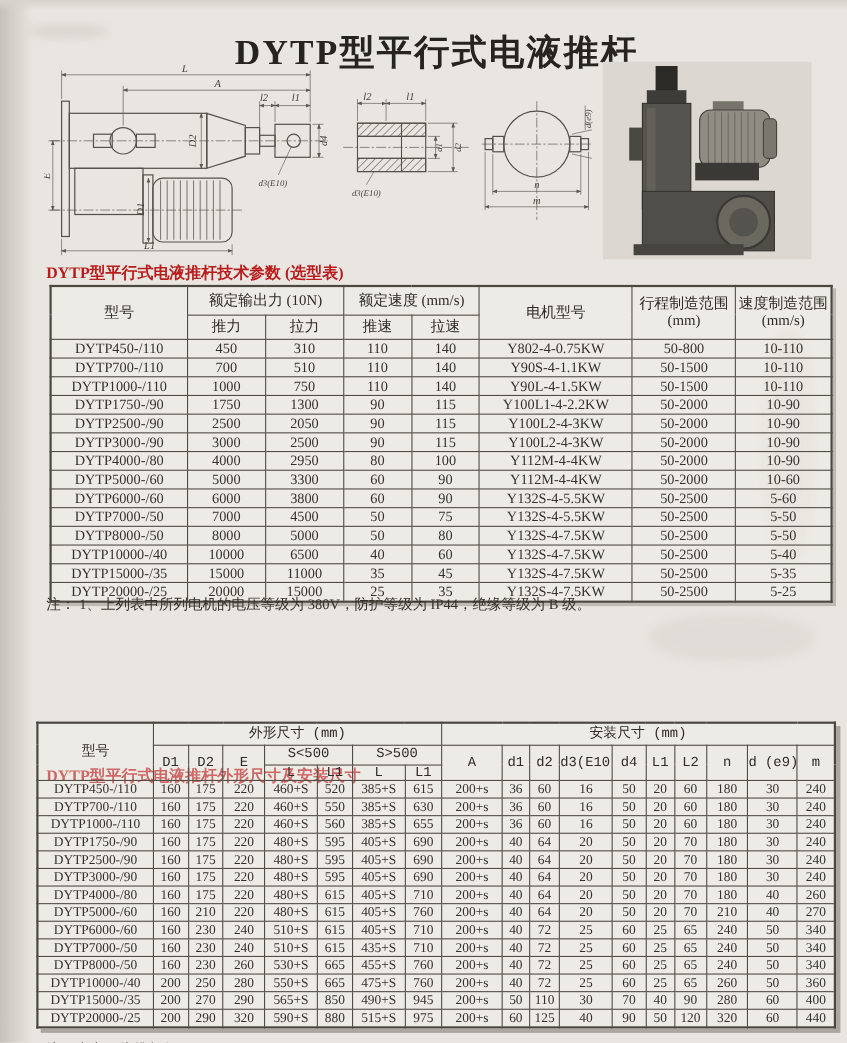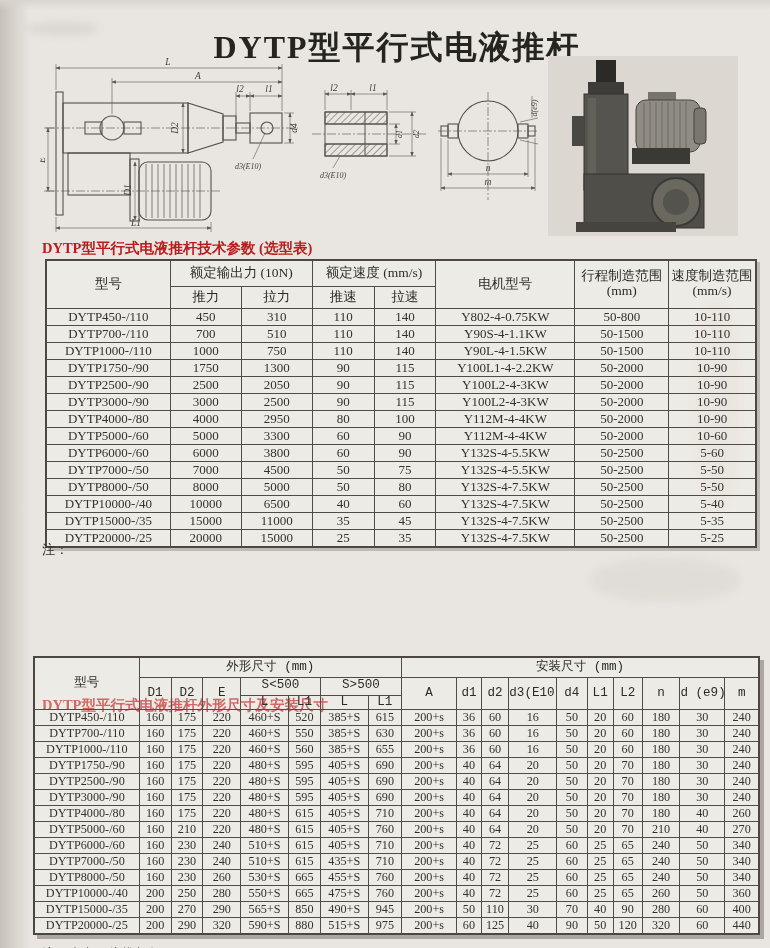--- a/index.html
+++ b/index.html
@@ -411,20 +411,21 @@
         <td>Y132S-4-7.5KW</td>
         <td>50-2500</td>
         <td>5-25</td>
       </tr>
     </tbody>
 </table>
 
 <div class="notes">
   <span class="notes-label">注：</span>
   <div class="notes-items">
+      <div class="note-line">1、上列表中所列电机的电压等级为 380V，防护等级为 IP44，绝缘等级为 B 级。</div>
     </div>
 </div>
 
 <h2 class="sec-heading" id="heading-dims">DYTP型平行式电液推杆外形尺寸及安装尺寸</h2>
 
 <table class="dims">
   <colgroup>
     <col style="width:14.5%">
       <col style="width:4.4%">
       <col style="width:4.4%">

